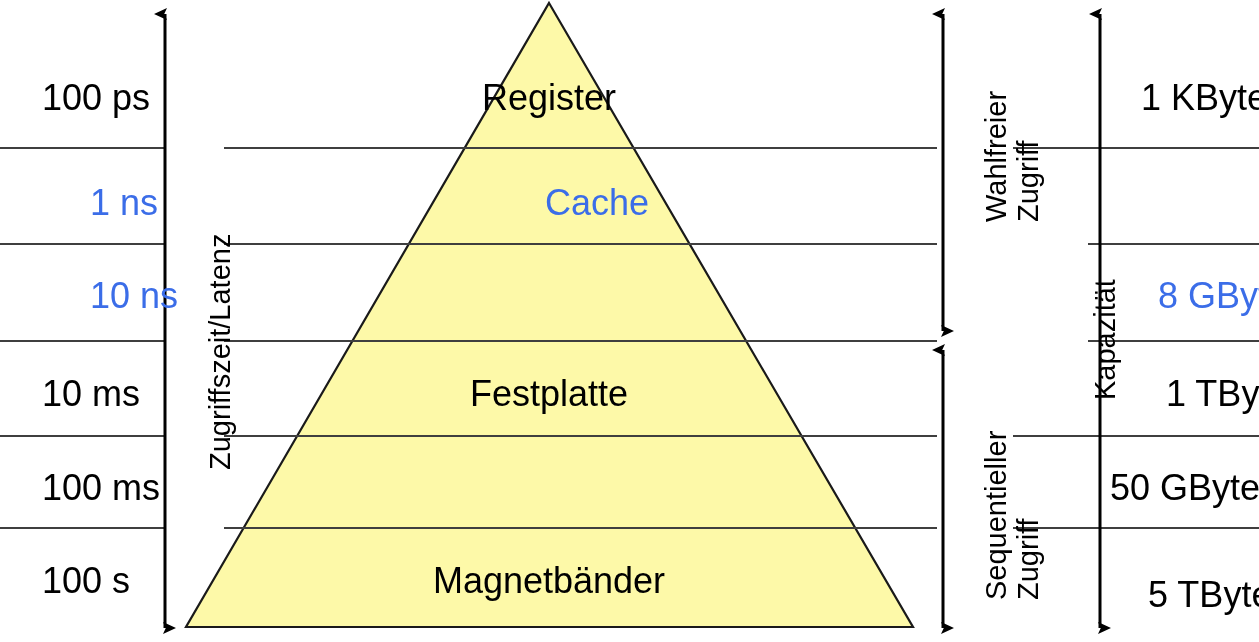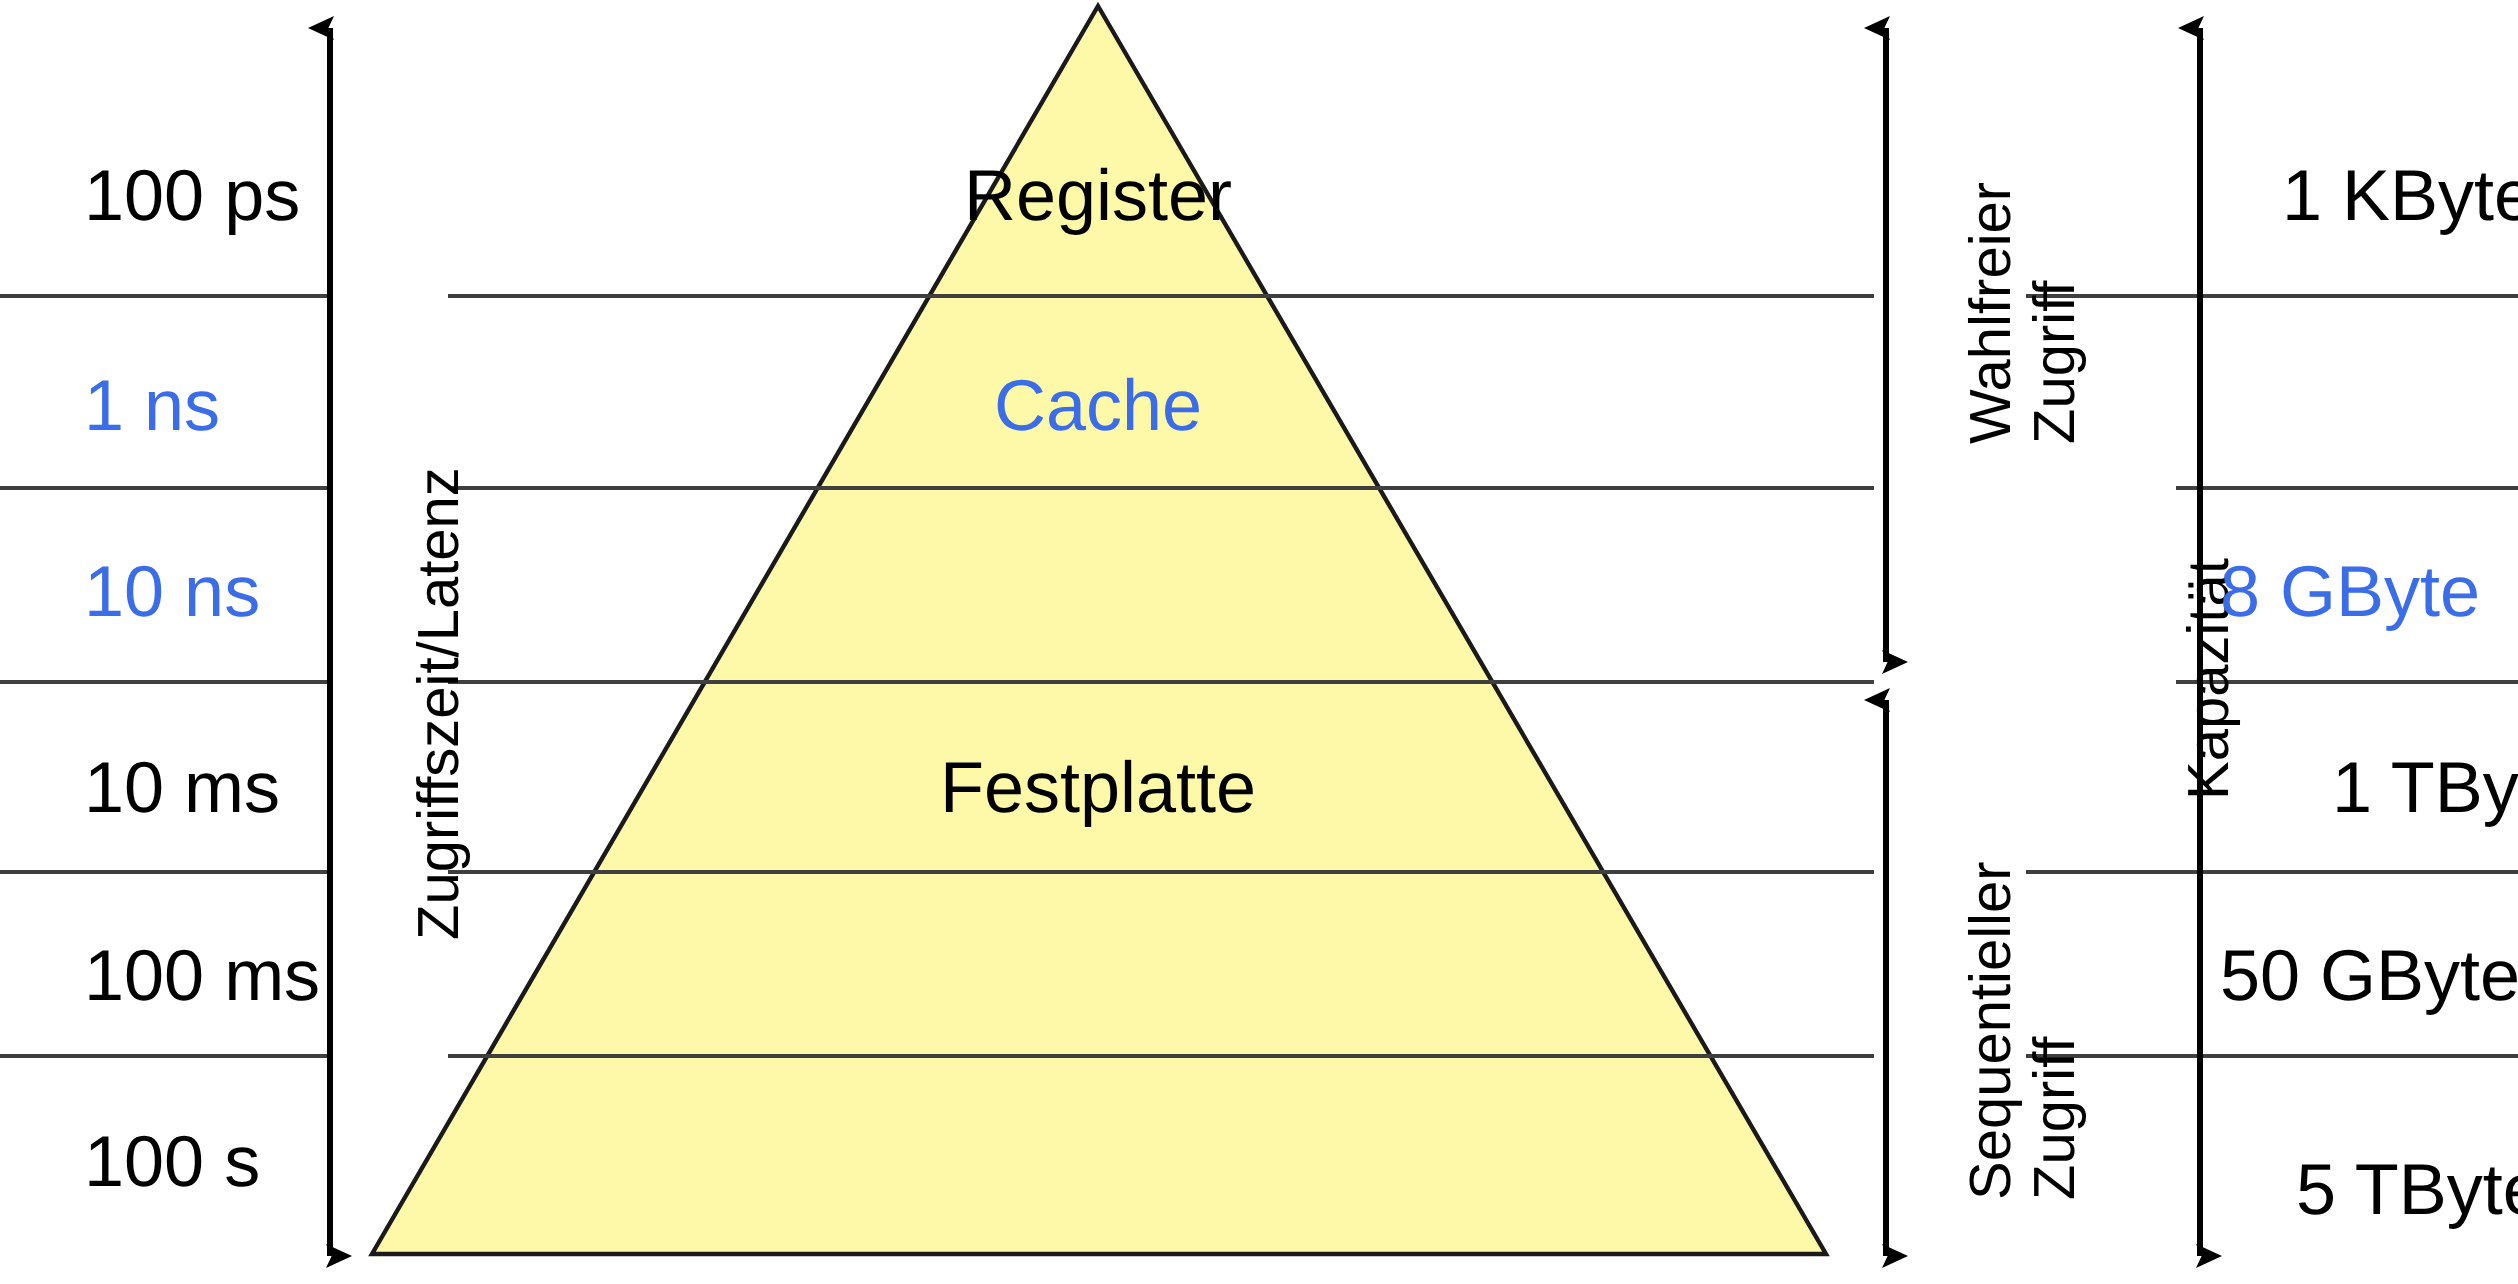--- a/index.html
+++ b/index.html
@@ -25,21 +25,21 @@
     height: 642px;
   }
   .txt {
     position: absolute;
     white-space: nowrap;
     font-family: "Liberation Sans", sans-serif;
     font-size: 36px;
     color: #000000;
     line-height: 1;
   }
-  .txt.blue { color: #3b6de8; }
+  .txt.blue { color: #3b6de8; margin-left: 48px; }
   .txt.center {
     transform: translateX(-50%);
     text-align: center;
   }
   .rot {
     position: absolute;
     white-space: nowrap;
     font-family: "Liberation Sans", sans-serif;
     font-size: 29px;
     color: #000000;
@@ -111,20 +111,21 @@
   <div class="txt blue" style="left:42px; top:278px;">10 ns</div>
   <div class="txt" style="left:42px; top:376px;">10 ms</div>
   <div class="txt" style="left:42px; top:470px;">100 ms</div>
   <div class="txt" style="left:42px; top:563px;">100 s</div>
 
   <div class="rot" style="left:206px; top:470px;">Zugriffszeit/Latenz</div>
 
   <div class="txt center" style="left:549px; top:80px;">Register</div>
   <div class="txt center blue" style="left:549px; top:185px;">Cache</div>
   <div class="txt center" style="left:549px; top:376px;">Festplatte</div>
+  <div class="txt center" style="left:549px; top:563px;">Magnetbänder</div>
 
   <div class="rot" style="left:982px; top:222px;">Wahlfreier</div>
   <div class="rot" style="left:1014px; top:222px;">Zugriff</div>
 
   <div class="rot" style="left:982px; top:600px;">Sequentieller</div>
   <div class="rot" style="left:1014px; top:600px;">Zugriff</div>
 
   <div class="rot" style="left:1091px; top:400px;">Kapazität</div>
 
   <div class="txt" style="left:1110px; top:80px;margin-left:31px;">1 KByte</div>

